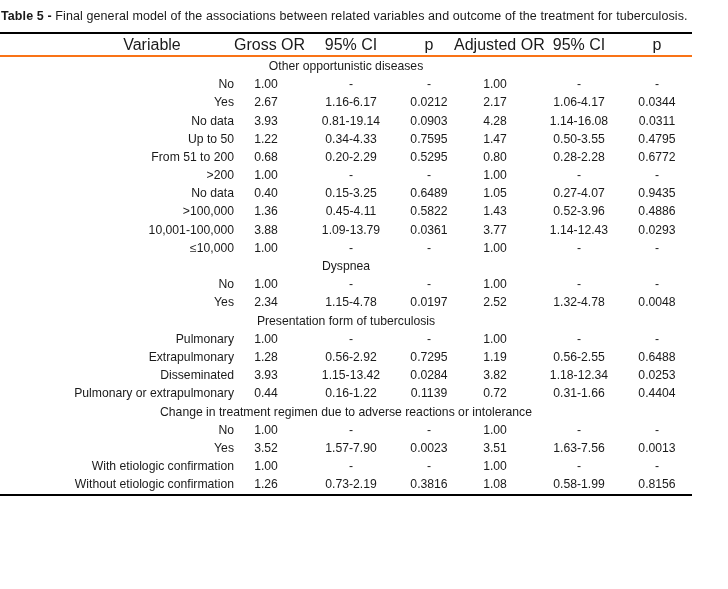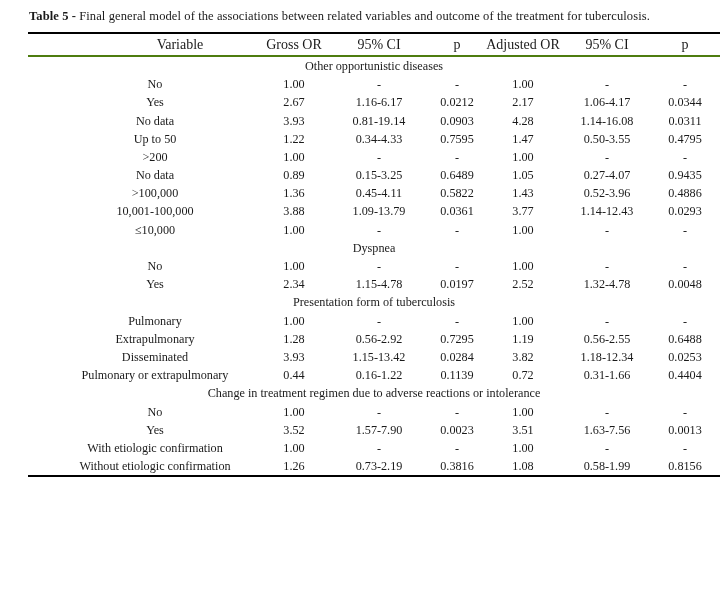--- a/index.html
+++ b/index.html
@@ -9,22 +9,21 @@
   }
   body {
     width: 728px;
     height: 589px;
     overflow: hidden;
     font-family: "Liberation Sans", sans-serif;
     color: #1a1a1a;
     -webkit-font-smoothing: antialiased;
   }
   .page {
-    padding: 7px 20px 0 28px;
-    font-family: Liberation Serif, serif;
+    padding: 7px 20px 0 0;
   }
   .caption {
     margin: 0 0 6px 1px;
     font-size: 12.5px;
     line-height: 19px;
     text-align: justify;
     letter-spacing: 0.1px;
   }
   .caption b {
     font-weight: 700;
@@ -38,46 +37,46 @@
   }
   col.c-var  { width: 234px; }
   col.c-gor  { width: 64px;  }
   col.c-gci  { width: 106px; }
   col.c-gp   { width: 50px;  }
   col.c-aor  { width: 82px;  }
   col.c-aci  { width: 86px;  }
   col.c-ap   { width: 70px;  }
   thead th {
     font-weight: 400;
-    font-size: 14px;
+    font-size: 16px;
     height: 21px;
     padding: 0;
     text-align: center;
     vertical-align: middle;
-    border-bottom: 2px solid #4d7c0f;
+    border-bottom: 2px solid #f97316;
     white-space: nowrap;
   }
   thead th.var-head {
     padding-left: 70px;
   }
   tbody td {
     font-size: 12.2px;
     height: 18.2px;
     padding: 0;
     text-align: center;
     vertical-align: middle;
     white-space: nowrap;
     line-height: 1;
   }
   tbody td.group-cell {
     text-align: center;
     padding-left: 0;
   }
   tbody td.var-cell {
-    text-align: center;
+    text-align: right;
     padding-left: 20px;
     margin-top: 20px;
   }
 </style>
 </head>
 <body style="color: rgb(26, 26, 26); background: rgb(255, 255, 255);">
 
 <div class="page">
 
   <p class="caption"><b>Table 5 -</b> <span>Final general model of the associations between related variables and outcome of the treatment for tuberculosis.</span></p>
@@ -137,31 +136,40 @@
         <tr>
           <td class="var-cell">Up to 50</td>
           <td>1.22</td>
           <td>0.34-4.33</td>
           <td>0.7595</td>
           <td>1.47</td>
           <td>0.50-3.55</td>
           <td>0.4795</td>
         </tr>
         <tr>
+          <td class="var-cell">From 51 to 200</td>
+          <td>0.68</td>
+          <td>0.20-2.29</td>
+          <td>0.5295</td>
+          <td>0.80</td>
+          <td>0.28-2.28</td>
+          <td>0.6772</td>
+        </tr>
+        <tr>
           <td class="var-cell">&gt;200</td>
           <td>1.00</td>
           <td>-</td>
           <td>-</td>
           <td>1.00</td>
           <td>-</td>
           <td>-</td>
         </tr>
         <tr>
           <td class="var-cell">No data</td>
-          <td>0.89</td>
+          <td>0.40</td>
           <td>0.15-3.25</td>
           <td>0.6489</td>
           <td>1.05</td>
           <td>0.27-4.07</td>
           <td>0.9435</td>
         </tr>
         <tr>
           <td class="var-cell">&gt;100,000</td>
           <td>1.36</td>
           <td>0.45-4.11</td>

